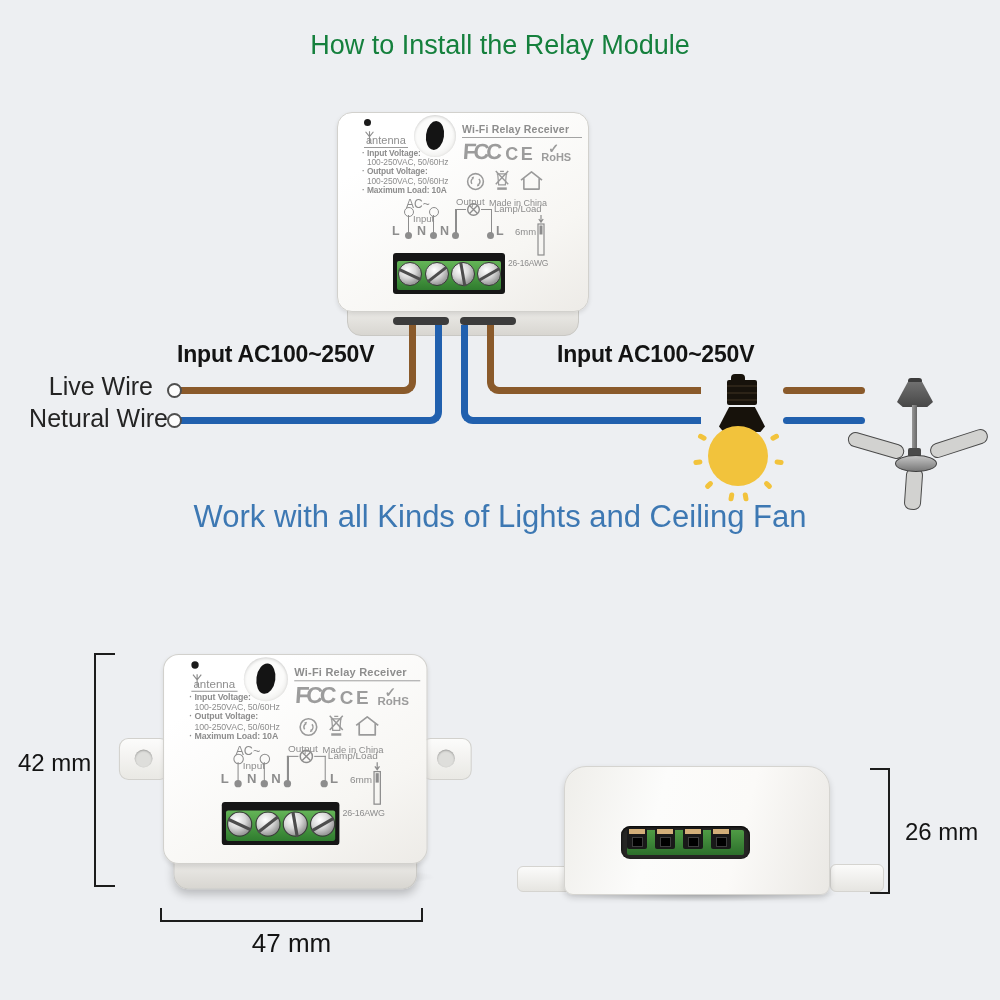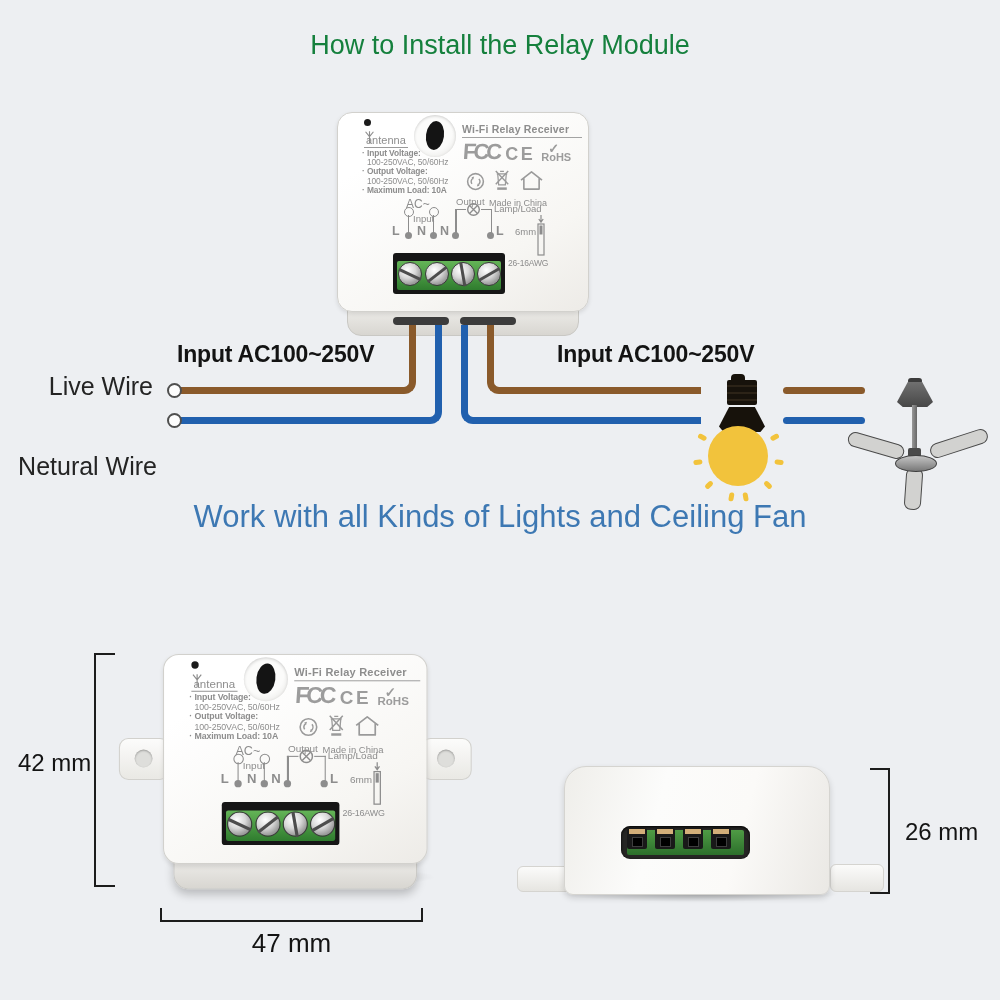--- a/index.html
+++ b/index.html
@@ -11,21 +11,21 @@
   #title{left:0;right:0;top:30px;text-align:center;font-size:27px;font-weight:400;color:#15803d;}
   #h-work{left:0;right:0;top:499px;text-align:center;font-size:31px;font-weight:400;color:#3d78b3;}
   #h-load{left:0;right:0;top:547px;text-align:center;font-size:27px;font-weight:400;color:#3d78b3;}
 
   
   .lbl-io{font-size:23px;font-weight:600;color:#131313;letter-spacing:-.2px;}
   #lbl-input{left:177px;top:341px;}
   #lbl-output{left:557px;top:341px;}
   .lbl-wire{font-size:25px;color:#242424;text-align:right;}
   #lbl-live{left:30px;top:372px;width:123px;}
-  #lbl-neutral{left:18px;top:404px;width:139px;margin-top:48px;}
+  #lbl-neutral{left:29px;top:404px;width:139px;}
 
   
   :root{--brown:#8a5a2b;--blue:#2160ae;}
   .wireL{box-sizing:border-box;}
   #w-in-live{left:180px;top:325px;width:236px;height:69px;
     border-right:7px solid var(--brown);border-bottom:7px solid var(--brown);border-bottom-right-radius:12px;}
   #w-in-neutral{left:180px;top:325px;width:262px;height:99px;
     border-right:7px solid var(--blue);border-bottom:7px solid var(--blue);border-bottom-right-radius:12px;}
   #w-out-neutral{left:461px;top:325px;width:240px;height:99px;
     border-left:7px solid var(--blue);border-bottom:7px solid var(--blue);border-bottom-left-radius:12px;}

